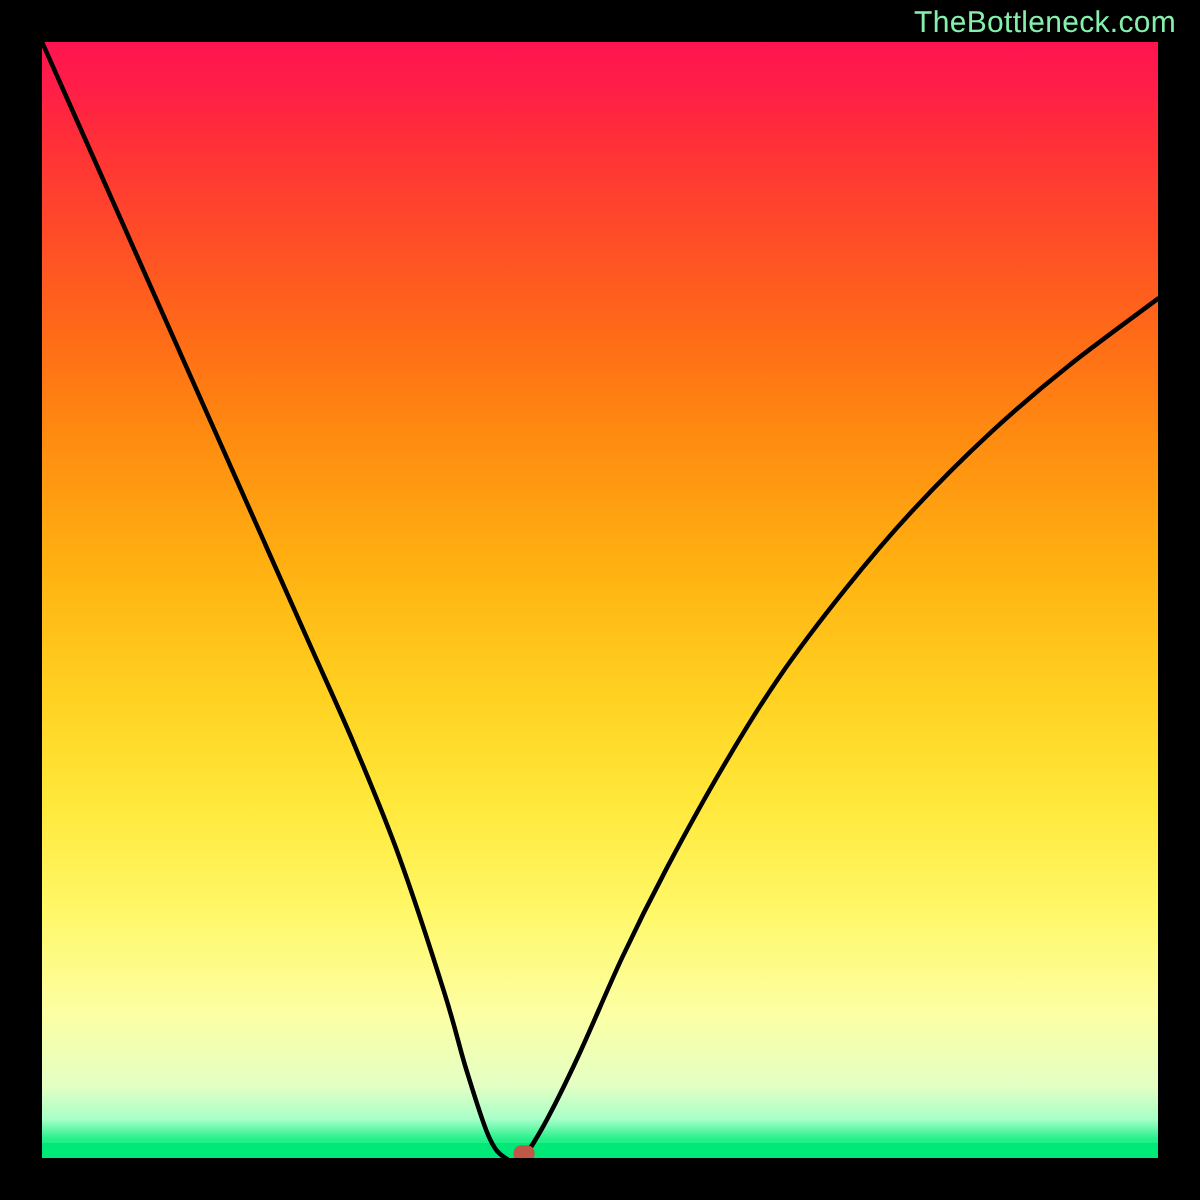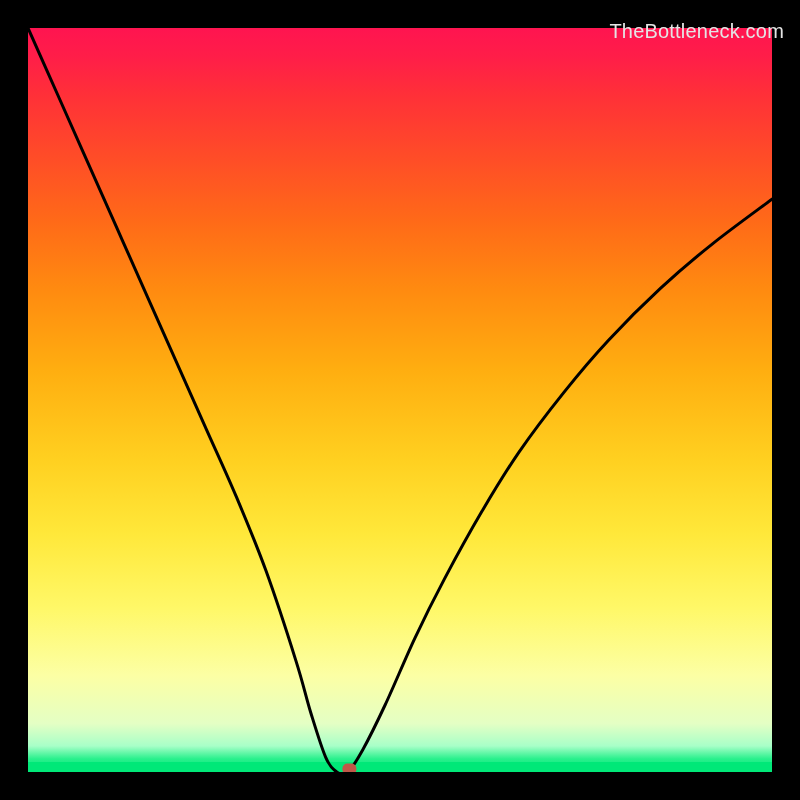--- a/index.html
+++ b/index.html
@@ -5,23 +5,23 @@
   * { margin: 0; padding: 0; box-sizing: border-box; }
   body {
     width: 800px;
     height: 800px;
     background: #000;
     position: relative;
     font-family: Arial, sans-serif;
   }
   .watermark {
     position: absolute;
-    top: 20px;
+    top: 4px;
     right: 16px;
-    color: #e5e5e5;
+    color: #86efac;
     font-size: 20px;
     font-weight: 500;
     z-index: 10;
     letter-spacing: 0.2px;
   }
   .plot-area {
     position: absolute;
     left: 28px;
     top: 28px;
     width: 744px;

